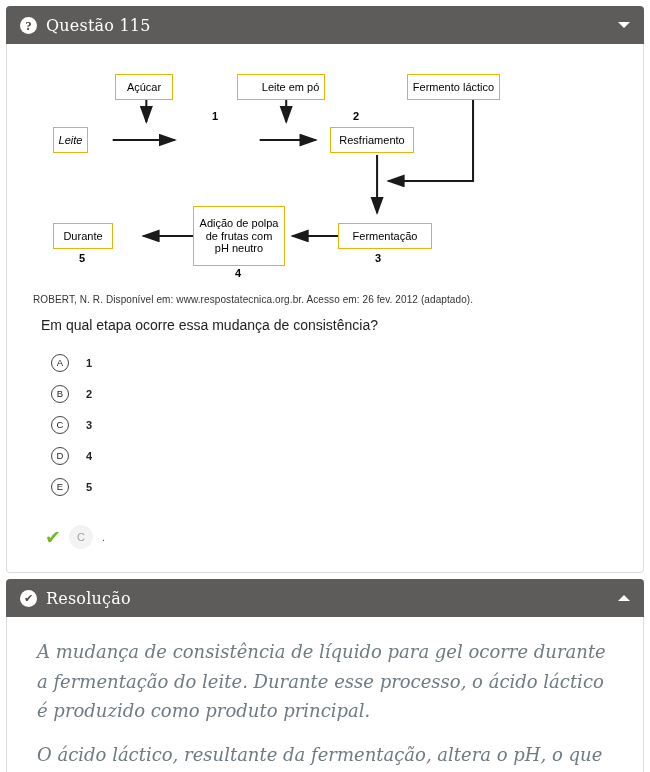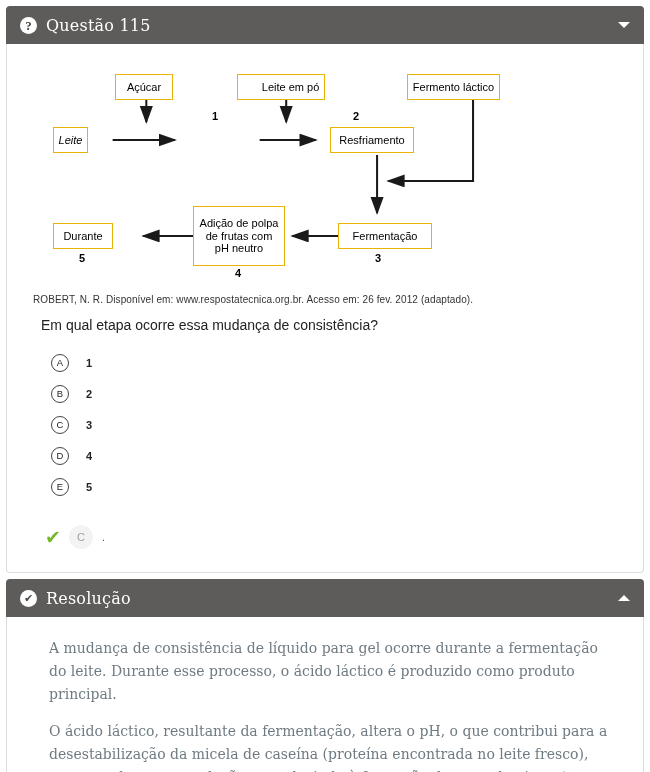--- a/index.html
+++ b/index.html
@@ -199,26 +199,27 @@
     margin-left: 9px;
     font-size: 11px;
     color: #555;
   }
 
   
   .res-body {
     padding: 20px 30px 10px 30px;
   }
   .res-p {
-    font-size: 14px;
+    font-size: 18px;
     color: #6f7b82;
     line-height: 1.65;
-    margin: 0 0 14px 12px;
+    margin: 0 0 14px 0;
     font-family: "DejaVu Serif", serif;
     font-weight: normal;
+    font-style: italic;
   }
 </style>
 </head>
 <body>
 
 <div class="page">
 
   <div class="panel-header">
     <span class="hdr-icon">?</span>
     <span class="hdr-title">Questão 115</span>

